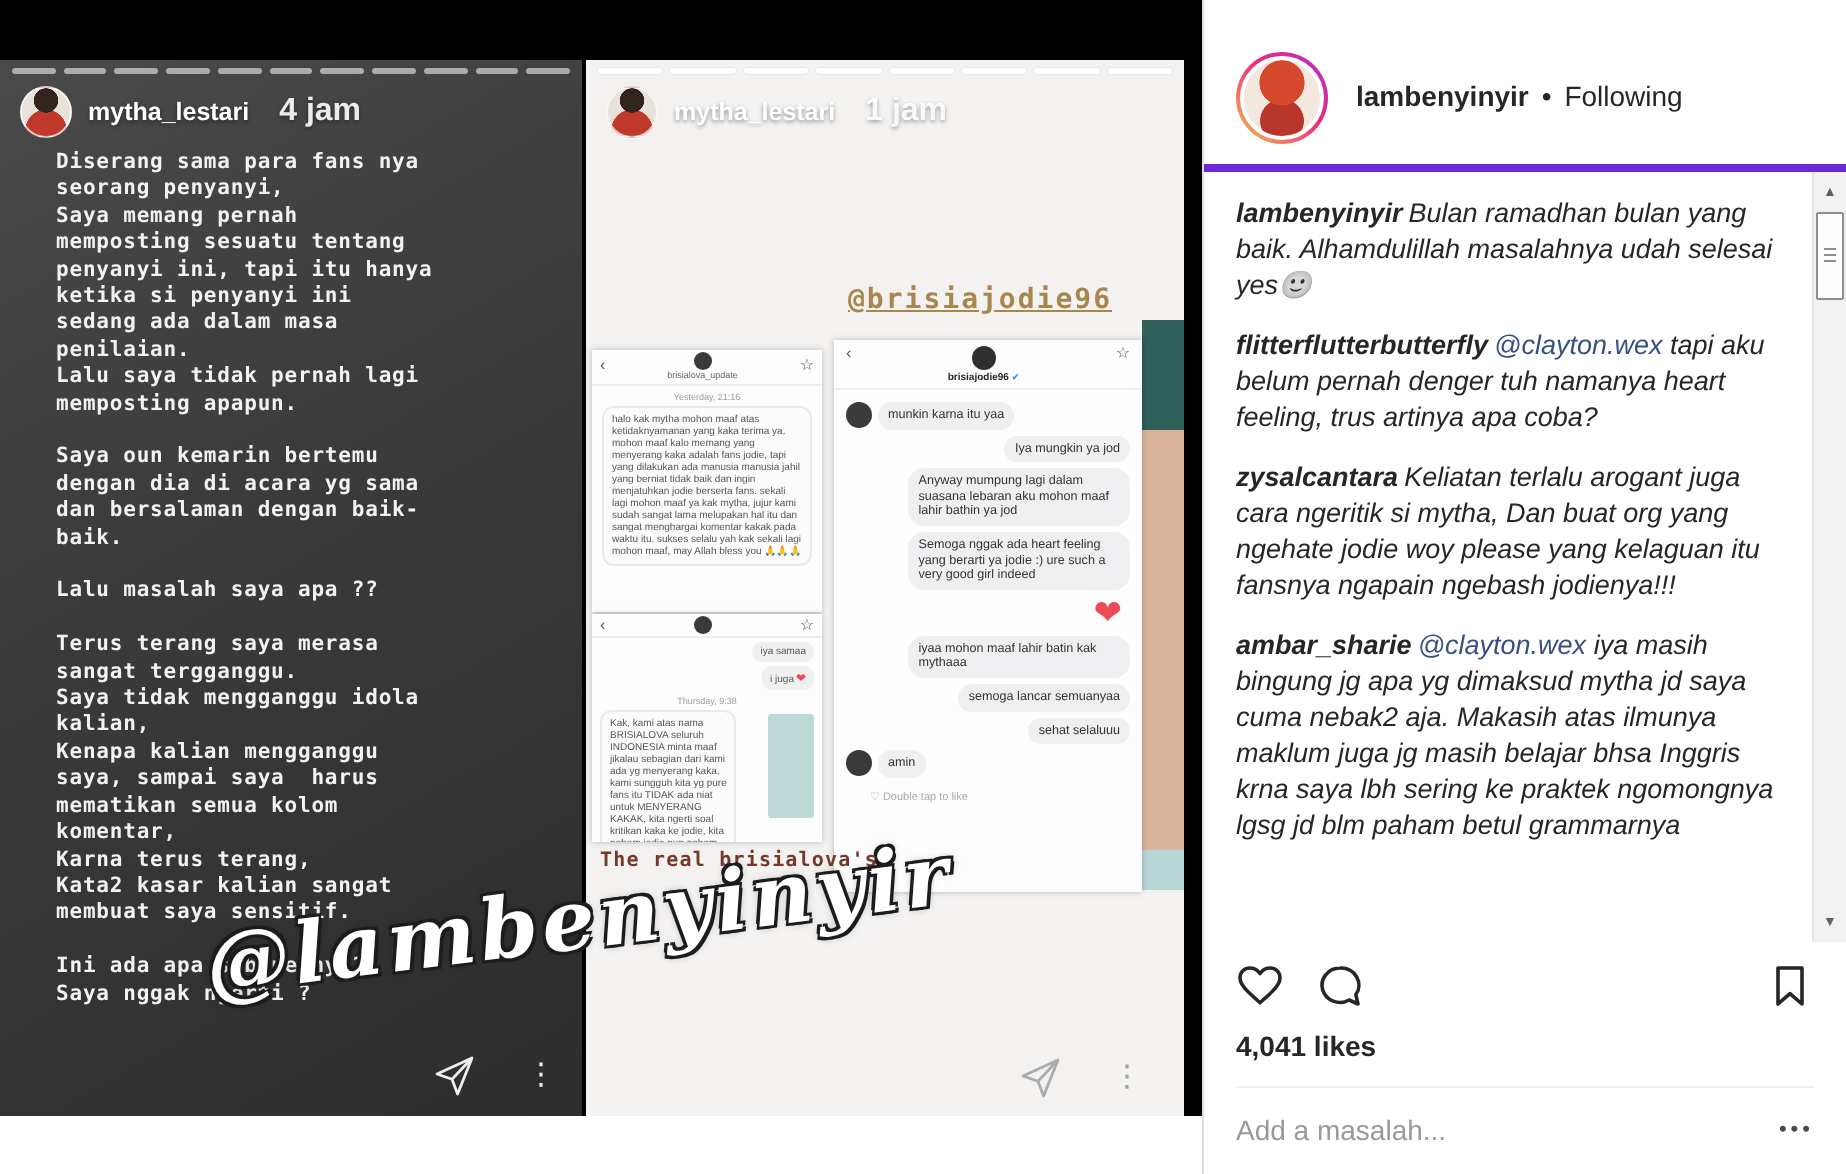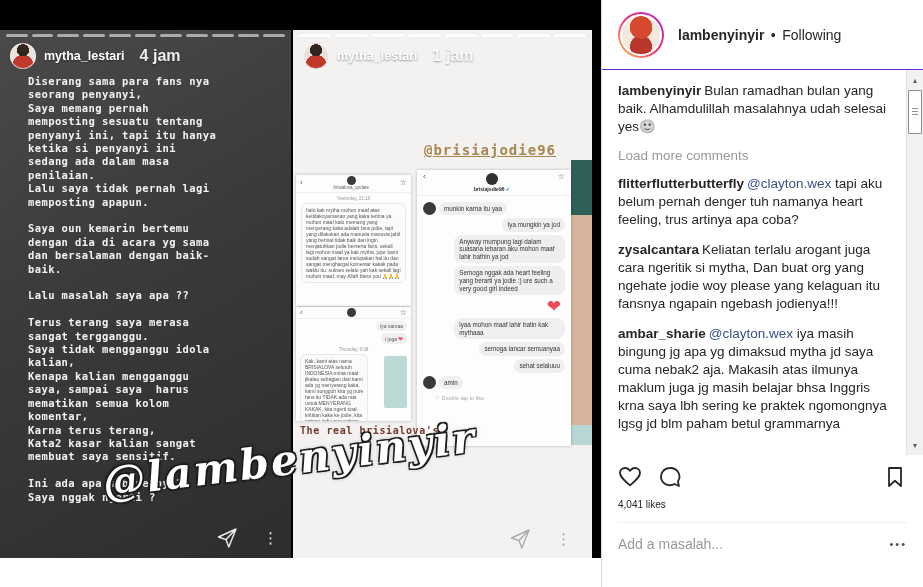--- a/index.html
+++ b/index.html
@@ -87,53 +87,53 @@
     font-weight:bold; font-size:42px; color:#fff; letter-spacing:2px; transform:rotate(-7deg); transform-origin:left bottom; z-index:5;
     text-shadow:-1.5px -1.5px 0 #1c1c1c, 1.5px -1.5px 0 #1c1c1c, -1.5px 1.5px 0 #1c1c1c, 1.5px 1.5px 0 #1c1c1c, 0 0 5px rgba(0,0,0,.4); }
 
   .dots { position:absolute; left:278px; top:571px; display:flex; gap:8px; }
   .dots span { width:6px; height:6px; border-radius:50%; background:#4c4c4c; }
   .dots span.active { background:#fff; }
   .dots span:nth-child(3) { background:#424242; }
 
   
   .panel { position:relative; width:322px; height:587px; background:#fff; border-left:1px solid #dbdbdb; flex:none; display:flex; flex-direction:column; }
-  .p-head { height:70px; flex:none; display:flex; align-items:center; gap:14px; padding:0 16px; border-bottom:1px solid #6d28d9; }
+  .p-head { height:70px; flex:none; display:flex; align-items:center; gap:14px; padding:0 16px; border-bottom:4px solid #6d28d9;margin-top:16px; }
   .ring { width:46px; height:46px; border-radius:50%; padding:2px; flex:none;
     background:linear-gradient(45deg,#f6c34c 0%,#ee2a7b 55%,#b02ecc 100%); }
   .avatar-main { width:42px; height:42px; border-radius:50%; border:2px solid #fff;
     background:
       radial-gradient(circle at 50% 30%, #d6492c 0 34%, transparent 35%),
       radial-gradient(circle at 50% 80%, #b8372a 0 30%, transparent 31%),
       #f3e8de; }
   .p-user { font-weight:bold; font-size:14px; color:#262626; }
   .p-sep { color:#262626; font-size:14px; margin:0 2px; }
   .p-follow { font-size:14px; color:#262626; }
 
   .comments { position:relative; height:385px; flex:none; overflow:hidden; }
   .c-list { position:absolute; inset:0 17px 0 0; padding:12px 14px 0 16px; overflow:hidden; }
-  .comment { margin-bottom:12px; font-size:13.5px; line-height:18px; color:#262626; }
+  .comment { margin-bottom:12px; font-size:13.5px; line-height:18px; color:#262626;font-style:italic; }
   .c-user { font-weight:bold; margin-right:3px; }
   .mention { color:#385185; }
   .emoji-mono { filter:grayscale(1); }
   .load-more { color:#999; font-size:13.5px; margin-bottom:12px; cursor:pointer; }
 
   .scrollbar { position:absolute; top:0; right:0; width:17px; height:385px; background:#f1f1f1; border-left:1px solid #e4e4e4; }
   .sb-btn { position:absolute; left:0; width:16px; height:16px; display:flex; align-items:center; justify-content:center;
     color:#606060; font-size:7px; background:#f1f1f1; }
   .sb-up { top:2px; } .sb-down { bottom:2px; }
   .sb-thumb { position:absolute; left:1px; top:20px; width:14px; height:44px; background:#fdfdfd; border:1px solid #8f8f8f; border-radius:1px; }
   .sb-thumb::after { content:""; position:absolute; left:3px; right:3px; top:17px; height:8px;
     background:repeating-linear-gradient(#8f8f8f 0 1px, transparent 1px 3px); }
 
   .p-actions { padding:6px 16px 0; flex:none; }
   .icon-row { display:flex; align-items:center; gap:16px; padding:4px 0 4px; }
   .icon-row svg { display:block; cursor:pointer; }
   .bookmark { margin-left:auto; }
-  .likes { font-weight:normal; font-size:10px; color:#262626; margin-top:6px; }
+  .likes { font-weight:bold; font-size:14px; color:#262626; margin-top:6px; }
   .time { font-size:10px; color:#999; letter-spacing:.4px; margin-top:8px; }
   .add-row { border-top:1px solid #efefef; margin-top:12px; padding:13px 0 12px; display:flex; align-items:center; justify-content:space-between; }
   .add-placeholder { color:#999; font-size:14px; }
   .more-dots { color:#4a4a4a; font-size:11px; letter-spacing:2px; cursor:pointer; }
 </style>
 </head>
 <body>
 
 <div class="app">
 
@@ -281,21 +281,20 @@
       <span>
         <span class="p-user">lambenyinyir</span>
         <span class="p-sep">•</span>
         <span class="p-follow">Following</span>
       </span>
     </div>
 
     <div class="comments">
       <div class="c-list" id="comment-list">
           <div class="comment"><span class="c-user">lambenyinyir</span><span>Bulan ramadhan bulan yang baik. Alhamdulillah masalahnya udah selesai yes</span><span class="emoji-mono">🙂</span></div>
-          <div class="load-more">Load more comments</div>
           <div class="comment"><span class="c-user">flitterflutterbutterfly</span><span class="mention">@clayton.wex</span><span> tapi aku belum pernah denger tuh namanya heart feeling, trus artinya apa coba?</span></div>
           <div class="comment"><span class="c-user">zysalcantara</span><span>Keliatan terlalu arogant juga cara ngeritik si mytha, Dan buat org yang ngehate jodie woy please yang kelaguan itu fansnya ngapain ngebash jodienya!!!</span></div>
           <div class="comment"><span class="c-user">ambar_sharie</span><span class="mention">@clayton.wex</span><span> iya masih bingung jg apa yg dimaksud mytha jd saya cuma nebak2 aja. Makasih atas ilmunya maklum juga jg masih belajar bhsa Inggris krna saya lbh sering ke praktek ngomongnya lgsg jd blm paham betul grammarnya</span></div>
         </div>
       <div class="scrollbar">
         <div class="sb-btn sb-up">▲</div>
         <div class="sb-thumb"></div>
         <div class="sb-btn sb-down">▼</div>
       </div>
     </div>

